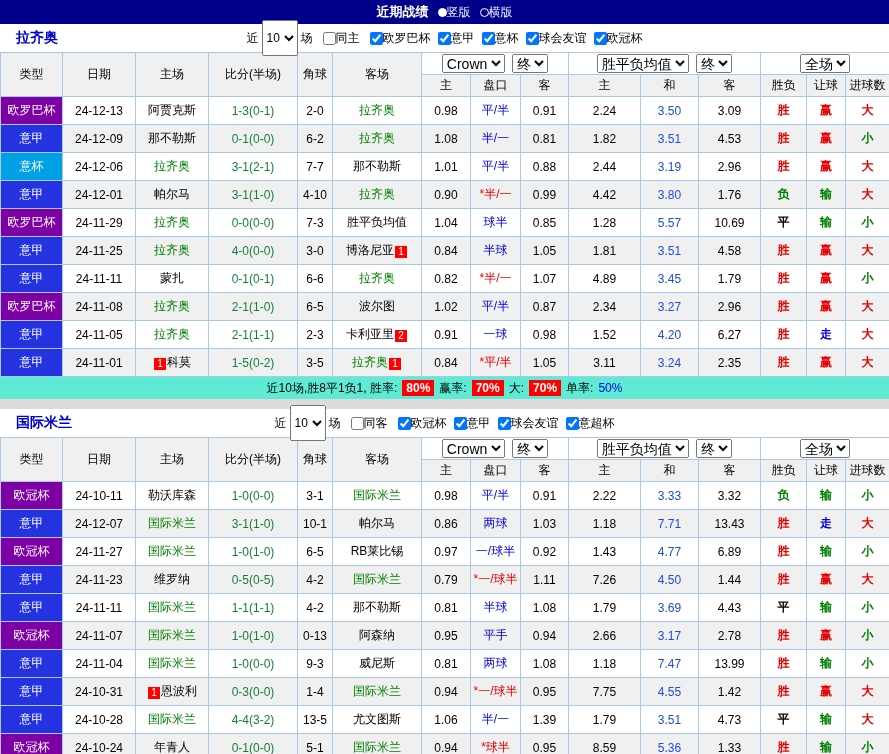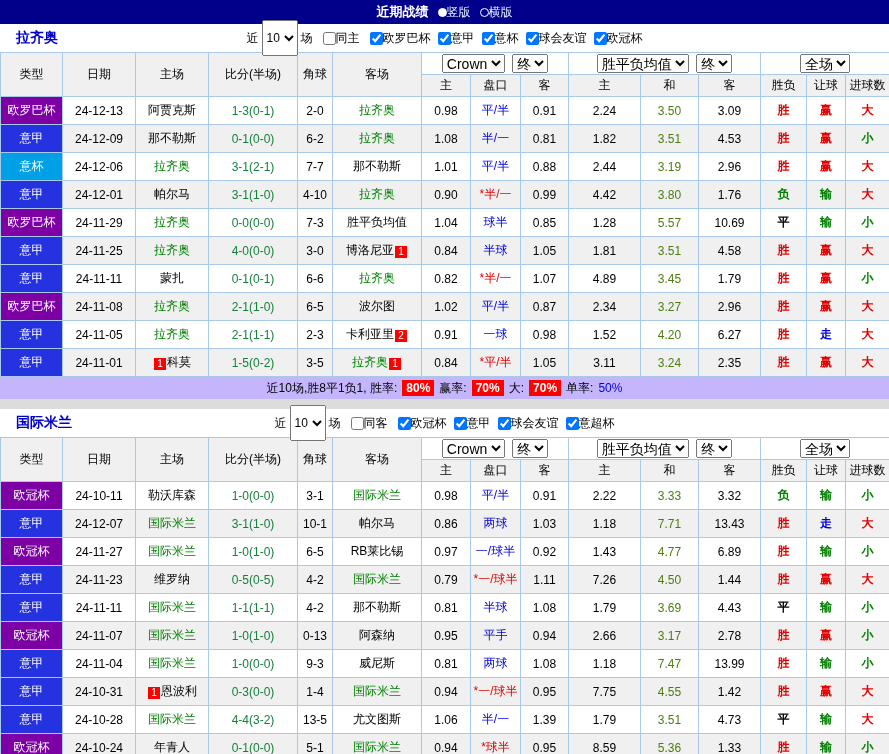--- a/index.html
+++ b/index.html
@@ -29,29 +29,29 @@
   tbody td{height:28px;background:#fff}
   tr.alt td{background:#F0F0F0}
   td.type{color:#fff}
   tbody tr td.c-purple{background:#7D00A5!important}
   tbody tr td.c-blue{background:#2432E0!important}
   tbody tr td.c-cyan{background:#00A0E6!important}
   .score{color:#15803d;cursor:pointer}
   .green-txt{color:#008000}
   .hcp{color:#0000E0}
   .hcp.hred{color:#E60000}
-  .avg-draw{color:#4d7c0f}
+  .avg-draw{color:#1d4ed8}
   .badge{display:inline-block;width:12px;height:12px;line-height:12px;background:#FF0000;color:#fff;
     font-size:10px;text-align:center;margin:0 1px;position:relative;top:1px}
   .res-red{color:#E60000;font-weight:bold}
   .res-green{color:#008000;font-weight:bold}
   .res-blue{color:#0000E0;font-weight:bold}
   .res-black{color:#000;font-weight:bold}
   
-  .summary{height:22px;display:flex;align-items:center;justify-content:center;gap:5px;background:#c4b5fd}
+  .summary{height:22px;display:flex;align-items:center;justify-content:center;gap:5px;background:#5eead4}
   .rate-box{background:#FF0000;color:#fff;font-weight:bold;padding:1px 4px}
   .blue-txt{color:#0000E0}
   .divider{height:10px;background:#DCDCDC}
 </style>
 </head>
 <body>
 
 <div class="topbar">
   <span class="title">近期战绩</span>
   <span class="radio-group">

